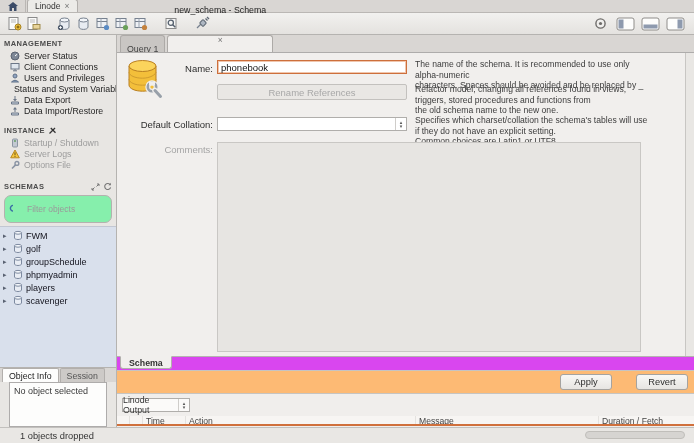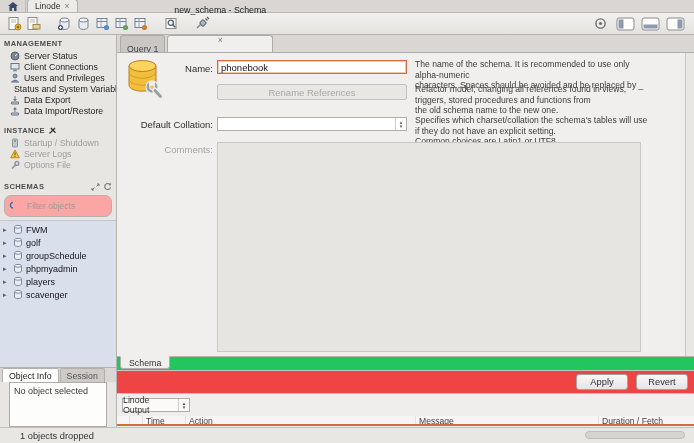--- a/index.html
+++ b/index.html
@@ -17,21 +17,21 @@
   .tbi { width:19px; height:17px; display:flex; align-items:center; justify-content:center; border-radius:2px; }
   .tb-gap { width:12px; }
   #toolbar-right { margin-left:auto; display:flex; align-items:center; gap:6px; padding-right:4px; }
 
   
   #sidebar { position:absolute; left:0; top:35px; width:117px; height:392px; background:#e8e6e3; border-right:1px solid #b5b3b0; display:flex; flex-direction:column; }
   .side-h { font-size:7.5px; font-weight:bold; color:#4c4c4c; letter-spacing:.4px; padding:4px 4px 2px 4px; display:flex; align-items:center; gap:3px; }
   .side-h .sp { flex:1; }
   .mgmt-item { display:flex; align-items:center; gap:4px; height:11px; padding-left:10px; font-size:8.8px; color:#1f1f1f; white-space:nowrap; overflow:hidden; }
   .mgmt-item.dis { color:#9c9c9c; }
-  .filter-box { margin:2px 4px 3px 4px; height:22px; background:#fca5a5; border:1px solid #b4b2af; border-radius:7px; display:flex; align-items:center; padding:0 4px; gap:14px; }
+  .filter-box { margin:2px 4px 3px 4px; height:28px; background:#86efac; border:1px solid #b4b2af; border-radius:7px; display:flex; align-items:center; padding:0 4px; gap:14px; }
   .filter-box input { border:none; outline:none; width:80px; font-size:8.5px; color:#444; background:transparent; }
   .filter-box input::placeholder { color:#9a9a9a; }
   #schema-tree { flex:1; background:#d9e0ec; border-top:1px solid #c2c7d2; padding-top:2px; }
   .tree-row { display:flex; align-items:center; gap:3px; height:13px; padding-left:3px; font-size:9px; color:#14141e; }
   .tw { color:#5a6272; font-size:7px; width:7px; }
   #info-tabs { height:15px; background:#d9d6d3; border-top:1px solid #b5b3b0; display:flex; align-items:flex-end; padding-left:2px; gap:1px; }
   .itab { height:14px; padding:0 6px; font-size:8.8px; display:flex; align-items:center; border:1px solid #b2afac; border-bottom:none; border-radius:2px 2px 0 0; background:#cdcac7; color:#555; }
   .itab.active { background:#fdfdfc; color:#222; }
   #object-info { flex:0 0 45px; background:#fdfdfc; border:1px solid #aeacab; margin:0 9px; padding:3px 4px; font-size:9px; color:#3a3a3a; }
 
@@ -47,23 +47,23 @@
   .flabel.dis { color:#a5a5a5; }
   #name-input { position:absolute; left:100px; top:7px; width:190px; height:14px; border:1px solid #cd6f3c; background:#fff; font-size:9.5px; color:#111; padding:0 3px; outline:none; box-shadow:0 0 0 1px #f0c6ad inset; }
   #rename-btn { position:absolute; left:100px; top:31px; width:190px; height:16px; background:#e9e7e4; border:1px solid #c3c1be; border-radius:2px; font-size:9.5px; color:#a8a8a8; }
   .combo { position:absolute; background:#fff; border:1px solid #b0aeab; display:flex; align-items:center; font-size:9px; color:#333; }
   #collation-combo { left:100px; top:64px; width:190px; height:14px; }
   .combo .cval { flex:1; padding:0 3px; white-space:nowrap; overflow:hidden; }
   .spin { width:11px; align-self:stretch; border-left:1px solid #cfcdca; display:flex; flex-direction:column; align-items:center; justify-content:center; line-height:4px; font-size:5px; color:#555; }
   #comments-area { position:absolute; left:100px; top:89px; width:424px; height:210px; background:#e7e5e2; border:1px solid #c9c7c4; resize:none; outline:none; }
   .help { position:absolute; left:298px; width:236px; font-size:8.6px; color:#3c3c3c; line-height:1.25; white-space:pre-line; }
 
-  #schema-tabstrip { height:14px; background:#22c55e; border-top:1px solid #b5b3b0; display:flex; padding-left:3px; }
+  #schema-tabstrip { height:14px; background:#d946ef; border-top:1px solid #b5b3b0; display:flex; padding-left:3px;font-weight:bold; }
   .btab { height:13px; padding:0 8px; background:#f1efed; border:1px solid #b2afac; border-top:1px solid #f1efed; margin-top:-1px; border-radius:0 0 3px 3px; font-size:8.8px; color:#333; display:flex; align-items:center; }
-  #action-row { height:23px; background:#ef4444; border-top:1px solid #c6c4c1; display:flex; align-items:center; justify-content:flex-end; gap:8px; padding-right:6px; }
+  #action-row { height:23px; background:#fdba74; border-top:1px solid #c6c4c1; display:flex; align-items:center; justify-content:flex-end; gap:24px; padding-right:6px; }
   .pbtn { width:52px; height:16px; background:linear-gradient(#f8f7f5,#e7e5e2); border:1px solid #a5a3a0; border-radius:3px; font-size:9.3px; color:#2e2e2e; }
 
   #output-panel { height:34px; background:#f0eeec; border-top:1px solid #c6c4c1; position:relative; }
   #output-combo { left:5px; top:4px; width:68px; height:14px; position:absolute; background:#fbfaf9; border:1px solid #b0aeab; display:flex; align-items:center; font-size:8.8px; color:#333; }
   #output-header { position:absolute; left:0; top:22px; width:577px; height:10px; background:#f7f5f3; display:flex; border-bottom:2px solid #d0703c; }
   .oh { font-size:8.6px; color:#444; border-right:1px solid #e4e2df; padding-left:3px; white-space:nowrap; overflow:hidden; }
   .oh.c0 { width:13px; } .oh.c1 { width:13px; } .oh.c2 { width:43px; } .oh.c3 { width:230px; } .oh.c4 { width:183px; } .oh.c5 { flex:1; border-right:none; }
 
   
   #statusbar { position:absolute; left:0; top:427px; width:694px; height:16px; background:#e9e7e4; border-top:1px solid #c2c0bd; display:flex; align-items:center; padding:0 20px; font-size:9.3px; color:#333; }

